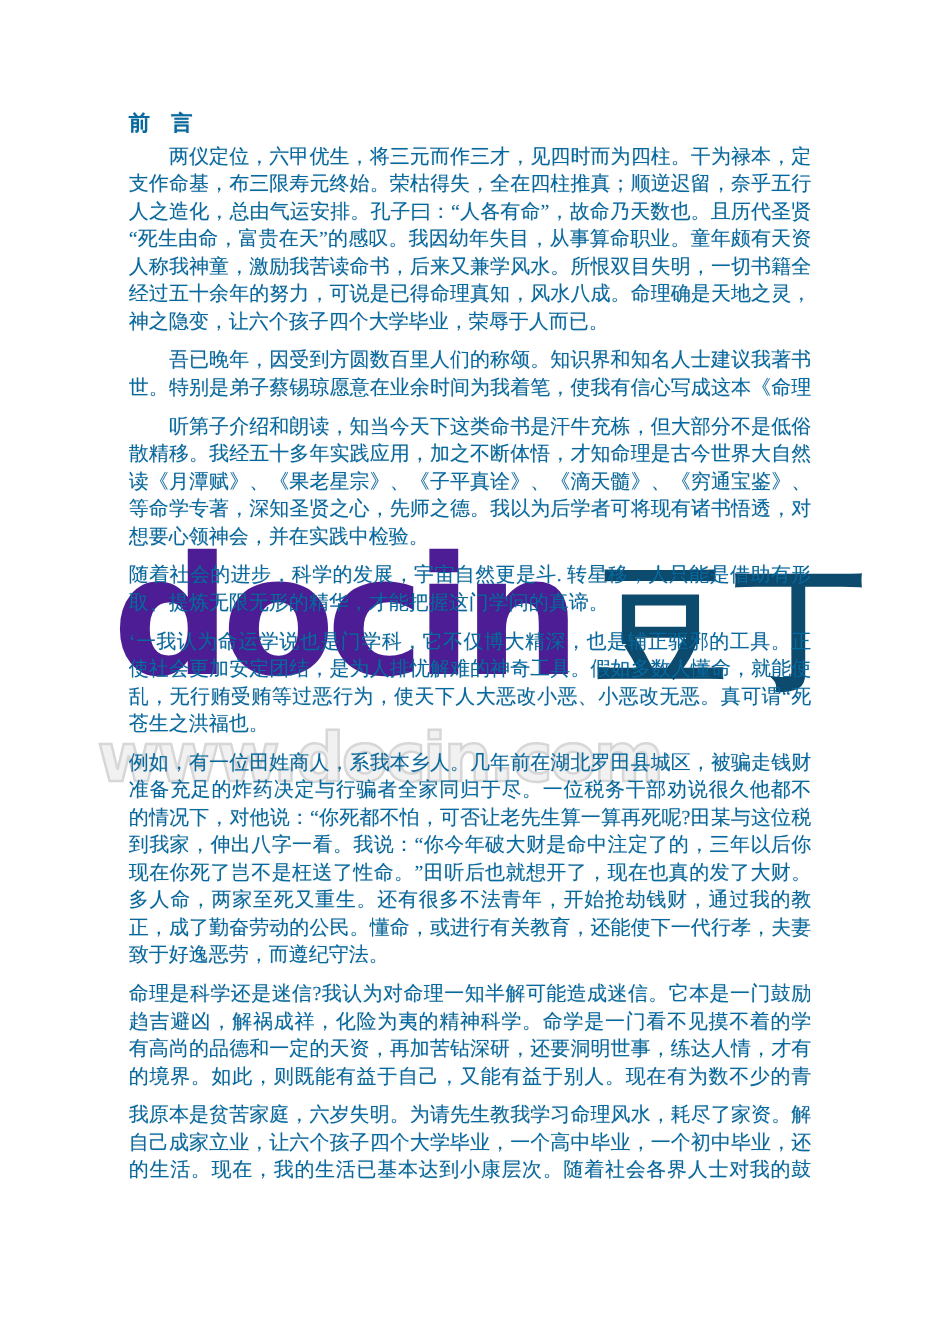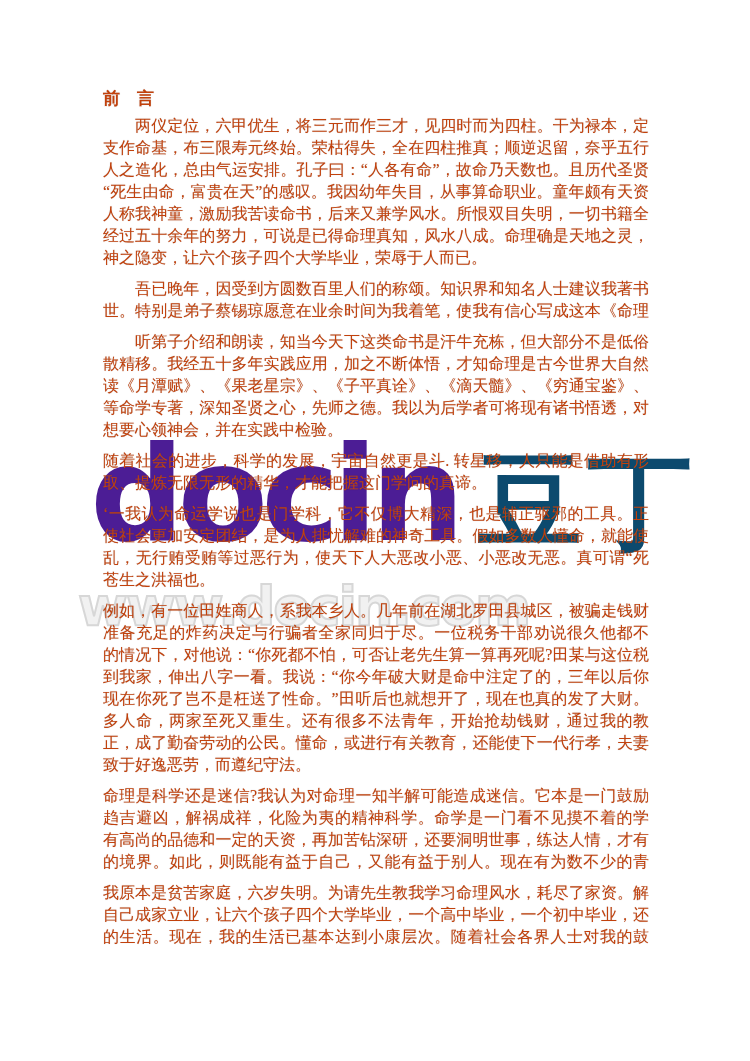--- a/index.html
+++ b/index.html
@@ -28,21 +28,21 @@
     position:absolute; left:78px; top:580px;
     font-family:"DejaVu Sans","Liberation Sans",sans-serif;
     font-weight:bold; font-size:54px; line-height:1;
     letter-spacing:-2px;
     color:#f1f1f1;
     -webkit-text-stroke:2px #d7d7d7;
   }
   
   .content {
     position:absolute; left:103px; top:88px; width:546px;
-    z-index:1; color:#c2410c;
+    z-index:1; color:#0369a1;
     text-shadow:0 0 1px rgba(70,70,70,0.30);
   }
   .doc-title {
     margin:0 0 5px 0;
     font-size:17px; font-weight:bold;
     line-height:22px;
   }
   .para { margin:0 0 9px 0; }
   .line {
     font-size:16px; line-height:22px; height:22px;

